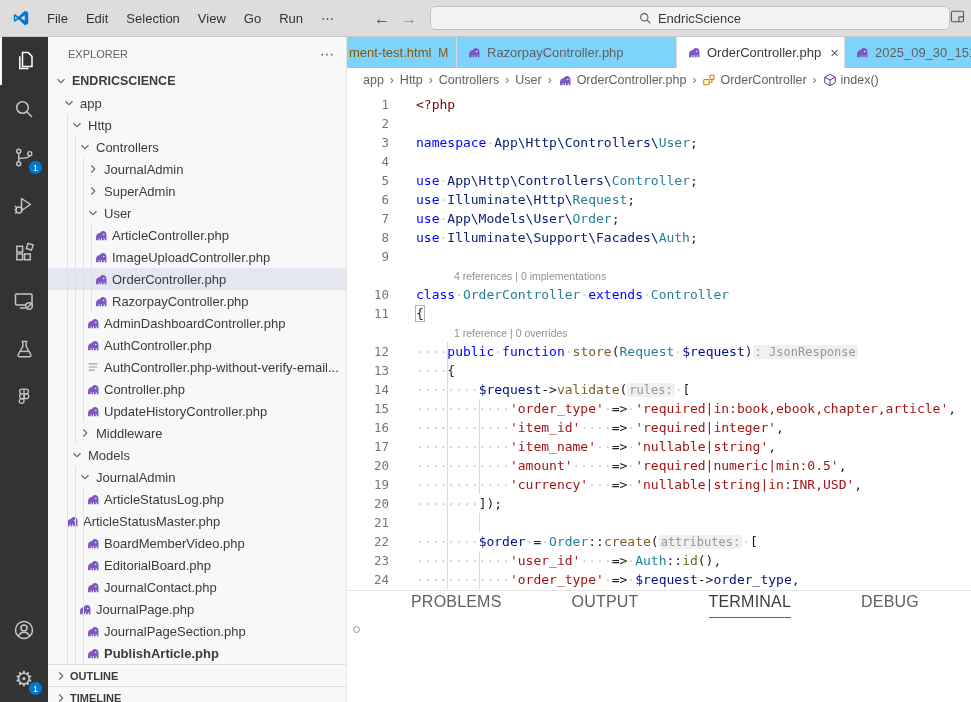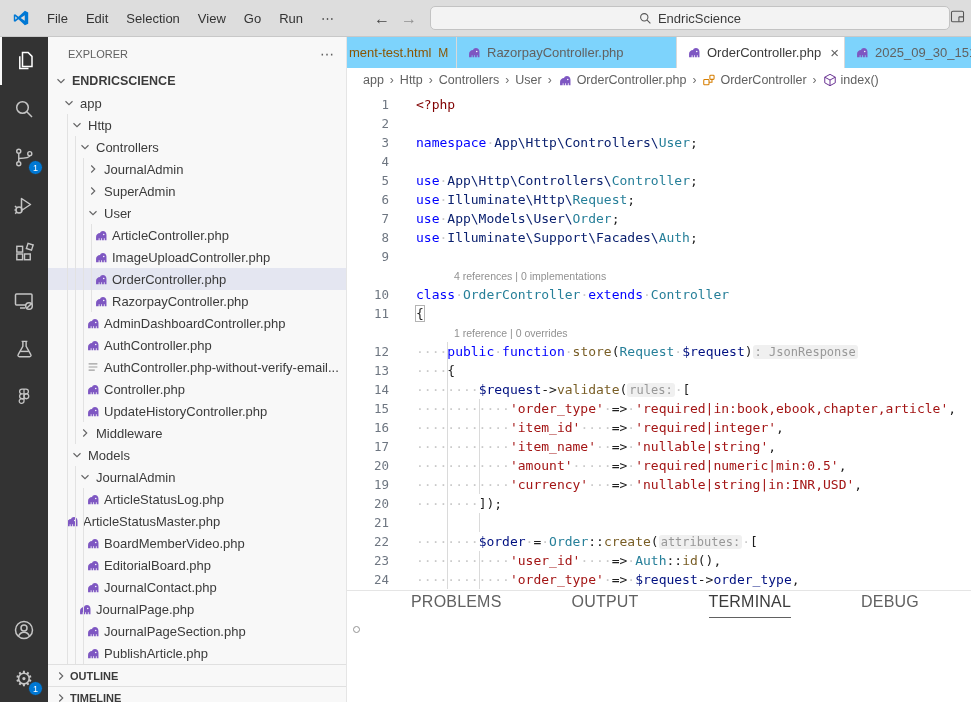--- a/index.html
+++ b/index.html
@@ -486,21 +486,21 @@
           <span class="tguide" style="left: 27px;"></span>
           <span class="tguide" style="left: 35px;"></span>
           <span class="slot">
             <svg width="15" height="15" viewBox="0 0 16 16">
               <path fill="#7e57c2" d="M2.2 13V9.4C2.2 7 4 5.2 6.5 5.2c.4-1.1 1.6-1.9 3-1.9 2.1 0 3.8 1.7 3.8 3.9V13h-1.9v-2.1h-.9V13h-1.9v-2.1h-.9V13H5.9v-2.1H5V13H2.2z"></path>
               <circle cx="10.4" cy="6.9" r=".8" fill="#fff"></circle>
             </svg>
           </span>
           <span class="lbl">JournalPageSection.php</span>
         </div>
-        <div class="trow" style="padding-left: 36px;">
+        <div class="trow" style="padding-left: 36px; font-weight: bold;">
           <span class="tguide" style="left: 19px;"></span>
           <span class="tguide" style="left: 27px;"></span>
           <span class="tguide" style="left: 35px;"></span>
           <span class="slot">
             <svg width="15" height="15" viewBox="0 0 16 16">
               <path fill="#7e57c2" d="M2.2 13V9.4C2.2 7 4 5.2 6.5 5.2c.4-1.1 1.6-1.9 3-1.9 2.1 0 3.8 1.7 3.8 3.9V13h-1.9v-2.1h-.9V13h-1.9v-2.1h-.9V13H5.9v-2.1H5V13H2.2z"></path>
               <circle cx="10.4" cy="6.9" r=".8" fill="#fff"></circle>
             </svg>
           </span>
           <span class="lbl">PublishArticle.php</span>

